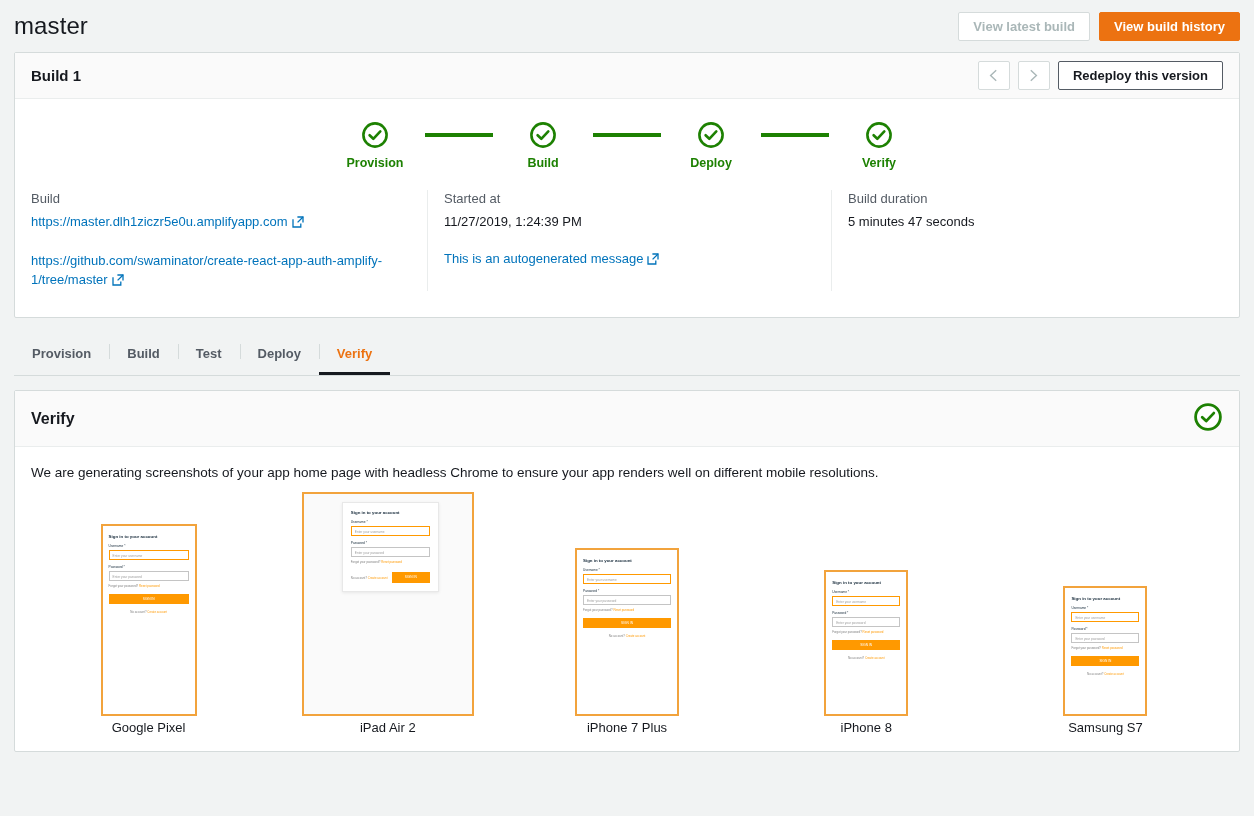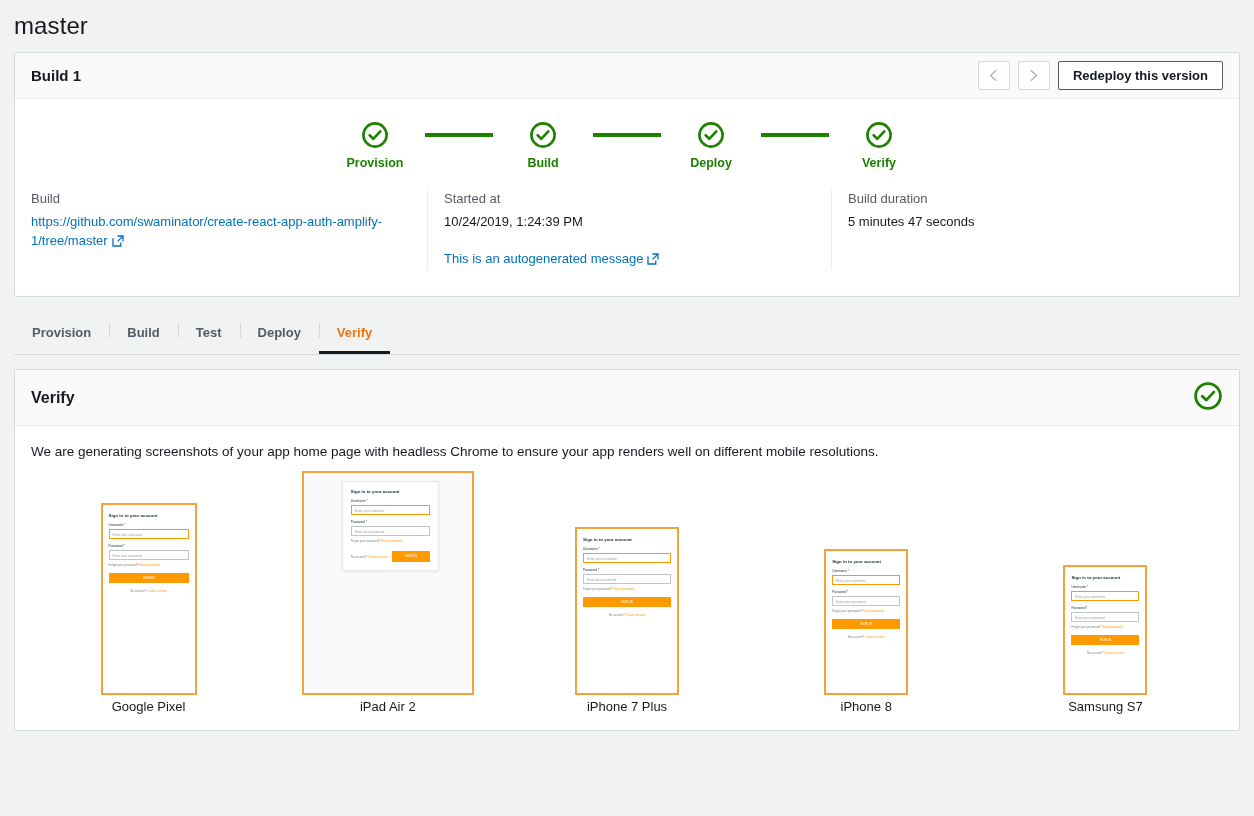--- a/index.html
+++ b/index.html
@@ -188,20 +188,24 @@
   .ss-row-foot {
     display: flex; align-items: center; justify-content: space-between;
   }
   .ss-btn-inline { width: 92px; }
 </style>
 </head>
 <body>
 
 <div class="topbar">
   <div class="branch-title">master</div>
+  <div class="topbar-actions">
+    <button class="btn btn-ghost-disabled">View latest build</button>
+    <button class="btn btn-primary">View build history</button>
+  </div>
 </div>
 
 <div class="card">
 
   <div class="card-header">
     <div class="card-header-title">Build 1</div>
     <div class="card-header-actions">
       <button class="btn btn-arrow">
         <svg width="9" height="13" viewBox="0 0 9 13">
           <path d="M7.2 1.2 L1.6 6.5 L7.2 11.8" fill="none" stroke="#aab7b8" stroke-width="1.4"></path>
@@ -257,32 +261,40 @@
         </span>
         <span class="step-label">Verify</span>
       </div>
     </div>
   </div>
 
   <div class="details">
     <div class="details-col c1">
       <div class="detail-label">Build</div>
       <div class="detail-value">
+        <a class="detail-link" href="#">https://master.dlh1ziczr5e0u.amplifyapp.com</a><span class="ext-icon">
+          <svg width="12" height="12" viewBox="0 0 12 12">
+            <path d="M1 3.2 V11 H8.8 V7.4" fill="none" stroke="#0073bb" stroke-width="1.3"></path>
+            <path d="M5.4 1 H11 V6.6" fill="none" stroke="#0073bb" stroke-width="1.3"></path>
+            <path d="M11 1 L5.6 6.4" fill="none" stroke="#0073bb" stroke-width="1.3"></path>
+          </svg></span>
+      </div>
+      <div class="detail-value">
         <a class="detail-link" href="#">https://github.com/swaminator/create-react-app-auth-amplify-1/tree/master</a><span class="ext-icon">
           <svg width="12" height="12" viewBox="0 0 12 12">
             <path d="M1 3.2 V11 H8.8 V7.4" fill="none" stroke="#0073bb" stroke-width="1.3"></path>
             <path d="M5.4 1 H11 V6.6" fill="none" stroke="#0073bb" stroke-width="1.3"></path>
             <path d="M11 1 L5.6 6.4" fill="none" stroke="#0073bb" stroke-width="1.3"></path>
           </svg></span>
       </div>
     </div>
 
     <div class="details-col c2">
       <div class="detail-label">Started at</div>
-      <div class="detail-value">10/24/2019, 1:24:39 PM</div>
+      <div class="detail-value">11/27/2019, 1:24:39 PM</div>
       <div class="detail-value">
         <a class="detail-link" href="#">This is an autogenerated message</a><span class="ext-icon">
           <svg width="12" height="12" viewBox="0 0 12 12">
             <path d="M1 3.2 V11 H8.8 V7.4" fill="none" stroke="#0073bb" stroke-width="1.3"></path>
             <path d="M5.4 1 H11 V6.6" fill="none" stroke="#0073bb" stroke-width="1.3"></path>
             <path d="M11 1 L5.6 6.4" fill="none" stroke="#0073bb" stroke-width="1.3"></path>
           </svg></span>
       </div>
     </div>
 

